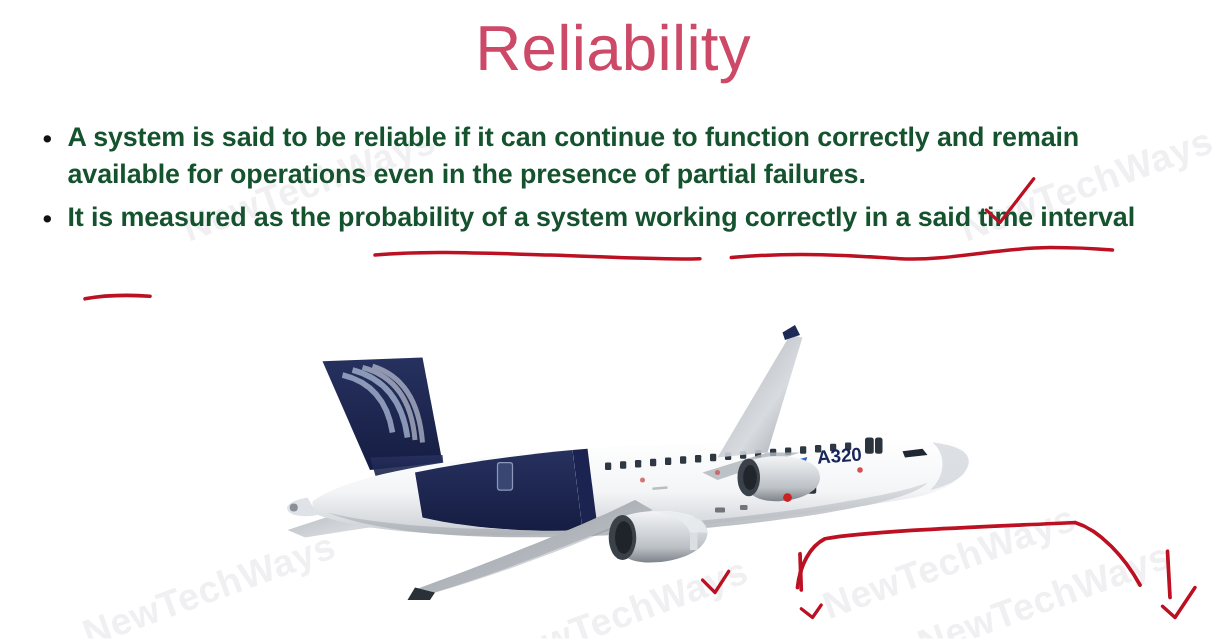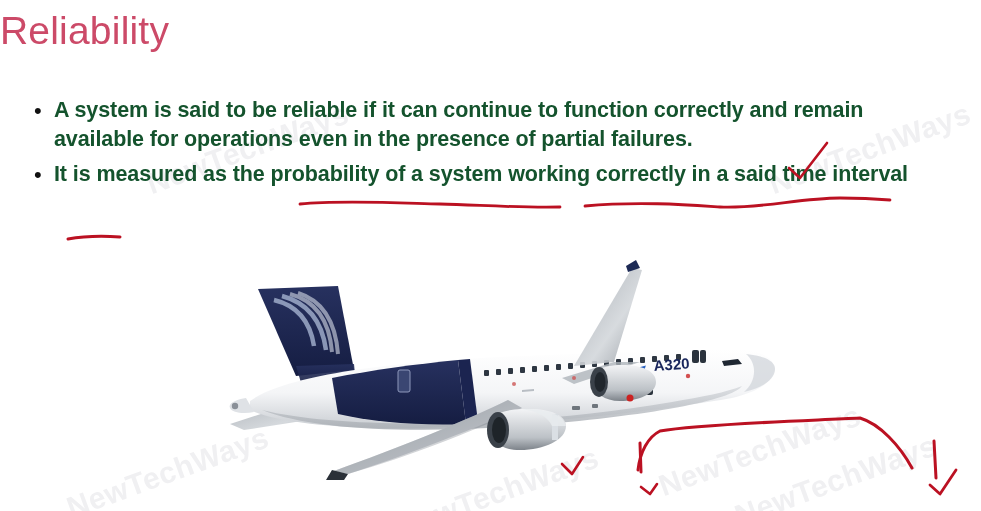--- a/index.html
+++ b/index.html
@@ -9,22 +9,22 @@
   .slide{position:absolute;inset:0;background:#ffffff;overflow:hidden;}
 
   
   .wm-layer{position:absolute;inset:0;pointer-events:none;z-index:1;}
   .wm{position:absolute;color:#f0f0f2;font-size:30px;font-weight:700;
       letter-spacing:.5px;white-space:nowrap;
       transform:rotate(-20deg);transform-origin:left center;
       font-family:"Liberation Sans","DejaVu Sans",sans-serif;}
 
   
-  .title{position:absolute;left:0;right:0;top:9px;
-         font-size:39px;font-weight:400;color:#cc4a68;letter-spacing:.2px;
+  .title{position:absolute;left:0;right:0;top:9px;text-align:center;
+         font-size:51px;font-weight:400;color:#cc4a68;letter-spacing:.2px;
          z-index:4;font-family:"Liberation Sans","DejaVu Sans",sans-serif;}
 
   
   .body{position:absolute;left:30px;top:96px;width:915px;z-index:4;}
   .bullet{display:flex;align-items:flex-start;margin-bottom:6px;}
   .dot{flex:0 0 auto;width:20px;font-size:22px;line-height:29px;color:#111;
        text-align:left;padding-left:4px;}
   .btext{font-size:21.5px;line-height:29px;color:#14532d;font-weight:600;
          letter-spacing:-.1px;}
 

